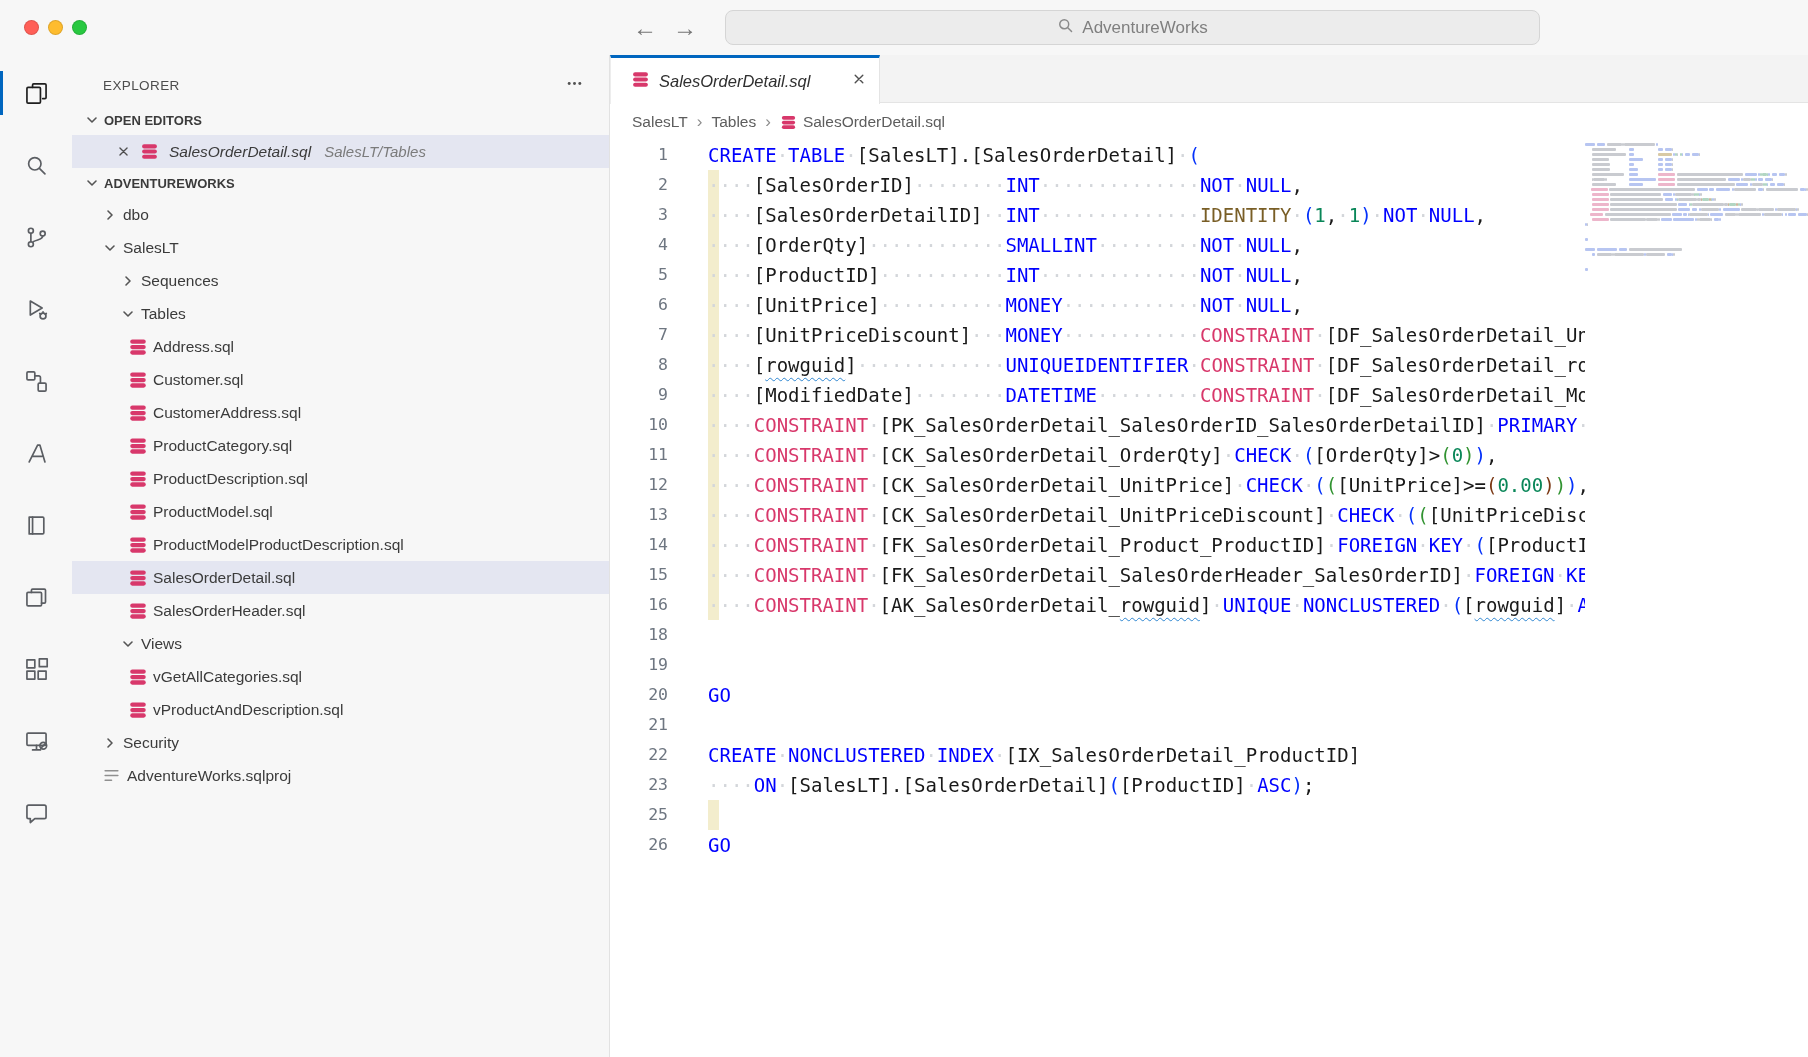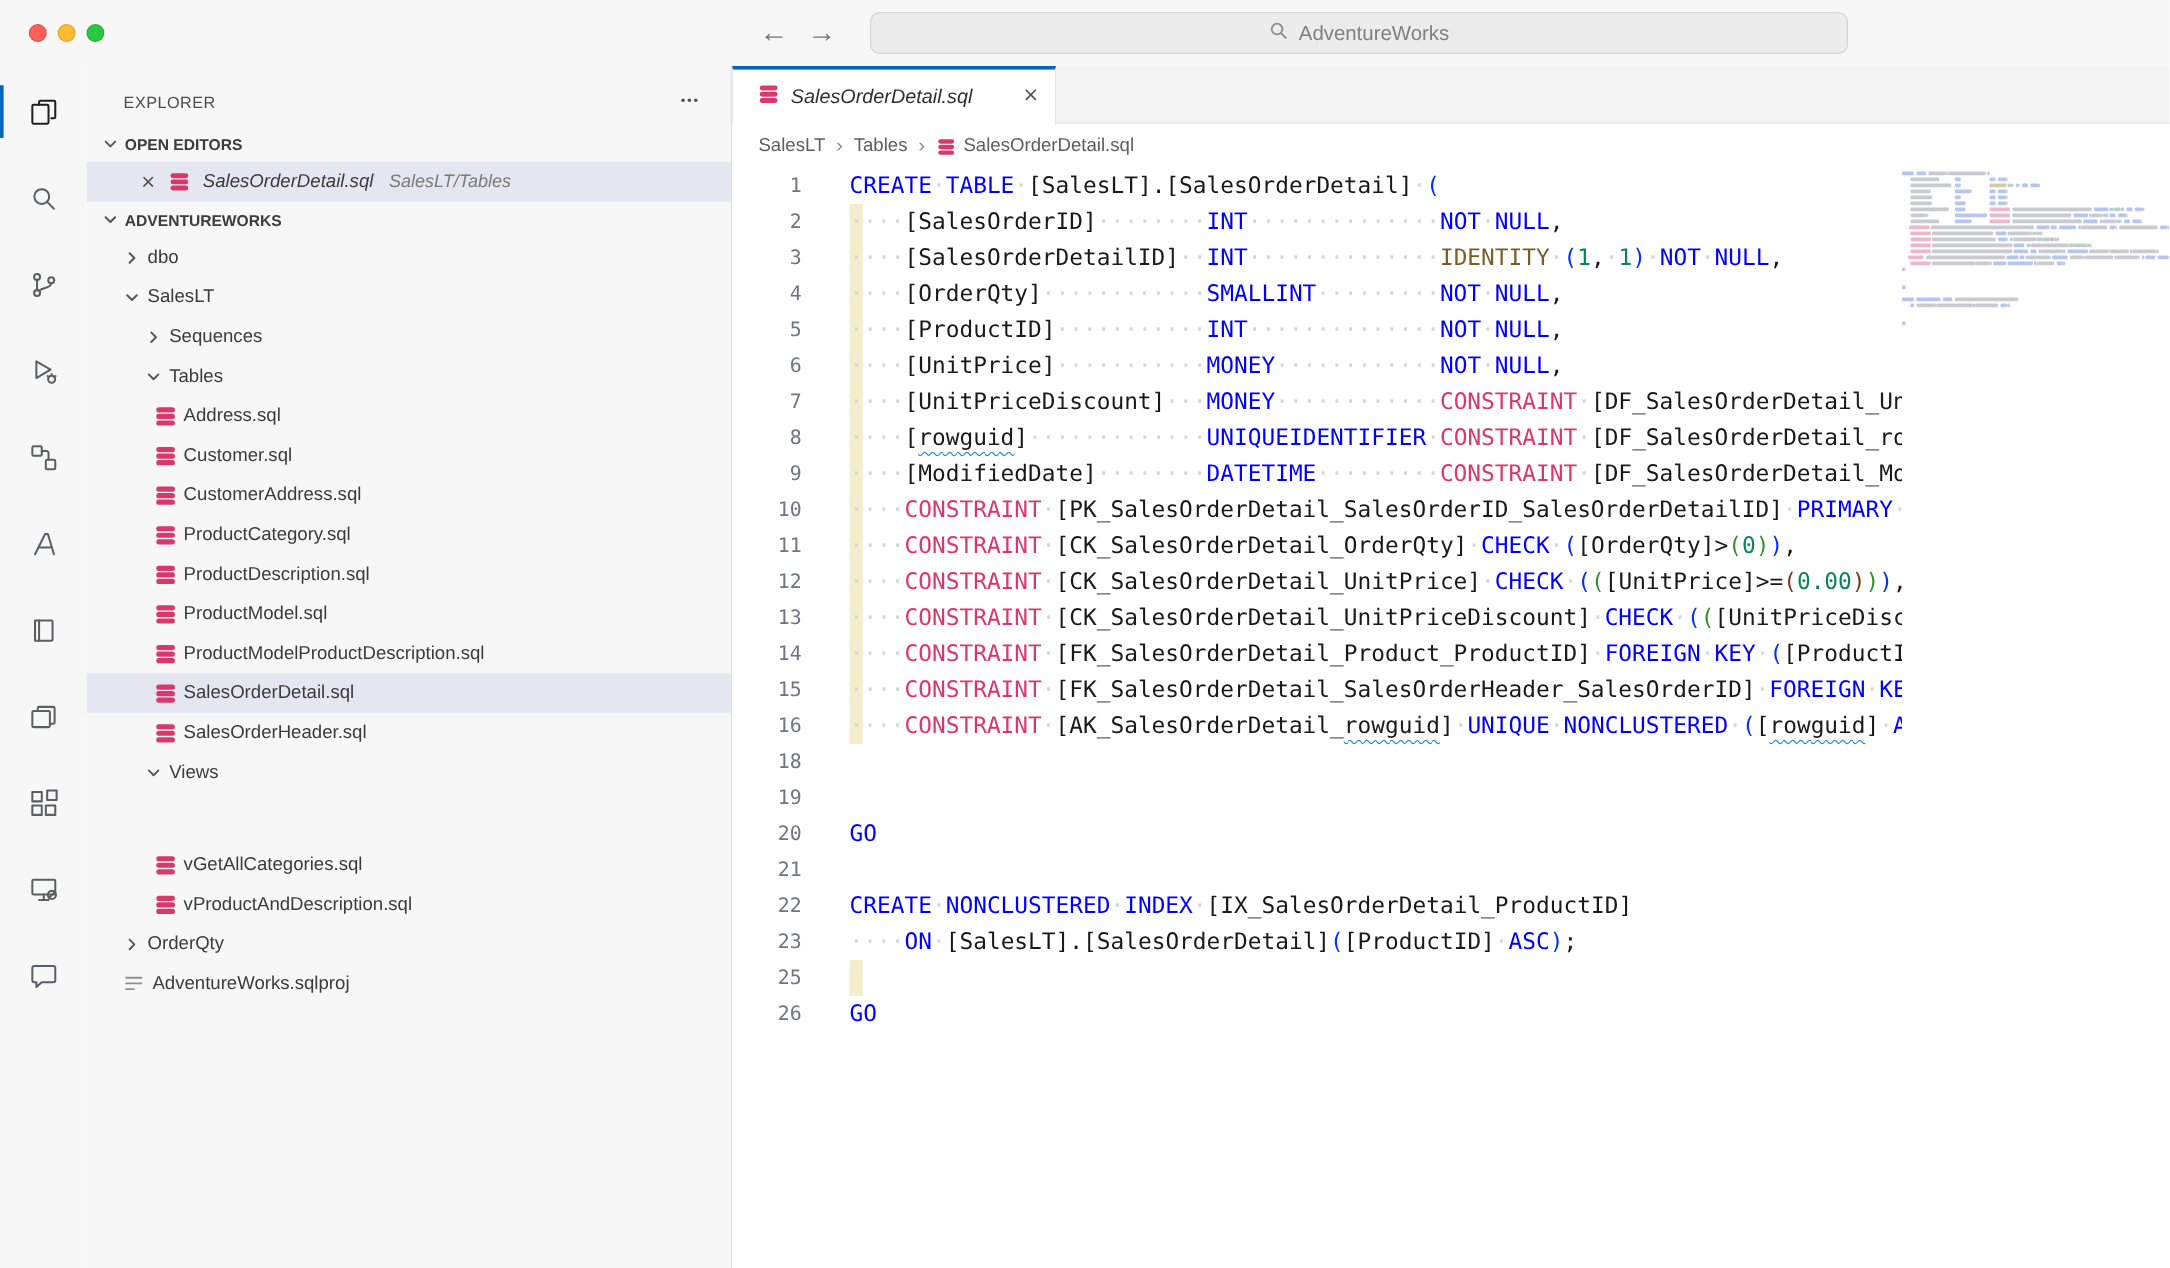--- a/index.html
+++ b/index.html
@@ -365,21 +365,21 @@
           <span class="lbl">SalesOrderHeader.sql</span>
         </div>
         <div class="tree-row" style="padding-left: 48px;">
           <span class="chev">
             <svg width="16" height="16" viewBox="0 0 16 16" fill="none" stroke-linecap="round" stroke-linejoin="round">
               <path d="M4 6l4 4 4-4" stroke="#555" stroke-width="1.6"></path>
             </svg>
           </span>
           <span class="lbl">Views</span>
         </div>
-        <div class="tree-row" style="padding-left: 56px; margin-top: 44px;">
+        <div class="tree-row" style="padding-left: 56px;">
           <span class="t-icon">
             <svg width="20" height="20" viewBox="0 0 18 18" fill="none" stroke-linecap="round" stroke-linejoin="round">
               <g fill="var(--pink)" stroke="none">
                 <rect x="2" y="2.2" width="14" height="3.9" rx="1.9"></rect>
                 <rect x="2" y="7.1" width="14" height="3.9" rx="1.9"></rect>
                 <rect x="2" y="12" width="14" height="3.9" rx="1.9"></rect>
               </g>
             </svg>
           </span>
           <span class="lbl">vGetAllCategories.sql</span>
@@ -395,21 +395,21 @@
             </svg>
           </span>
           <span class="lbl">vProductAndDescription.sql</span>
         </div>
         <div class="tree-row" style="padding-left: 30px;">
           <span class="chev">
             <svg width="16" height="16" viewBox="0 0 16 16" fill="none" stroke-linecap="round" stroke-linejoin="round">
               <path d="M6 4l4 4-4 4" stroke="#555" stroke-width="1.6"></path>
             </svg>
           </span>
-          <span class="lbl">OrderQty</span>
+          <span class="lbl">Security</span>
         </div>
         <div class="tree-row" style="padding-left: 30px;">
           <span class="t-icon">
             <svg width="19" height="19" viewBox="0 0 18 18" fill="none" stroke-linecap="round" stroke-linejoin="round">
               <g stroke="#8f8f8f" stroke-width="1.5">
                 <path d="M3 4.5h12M3 9h12M3 13.5h6"></path>
               </g>
             </svg>
           </span>
           <span class="lbl">AdventureWorks.sqlproj</span>

